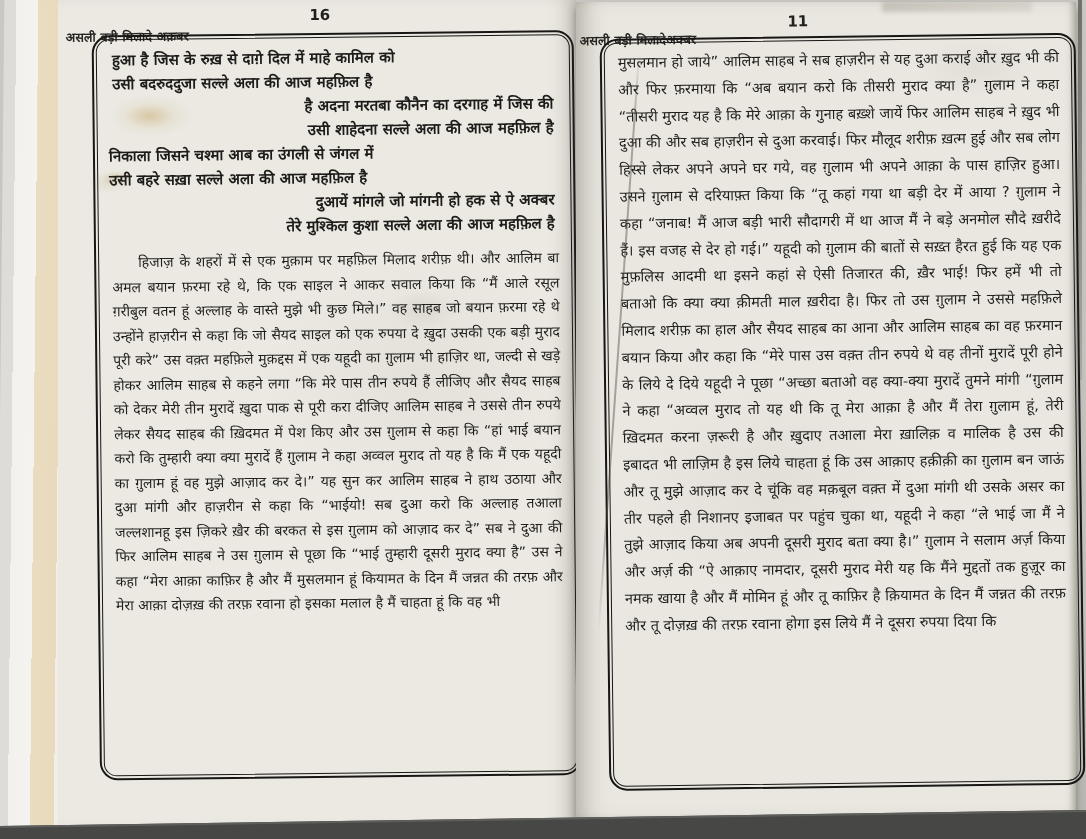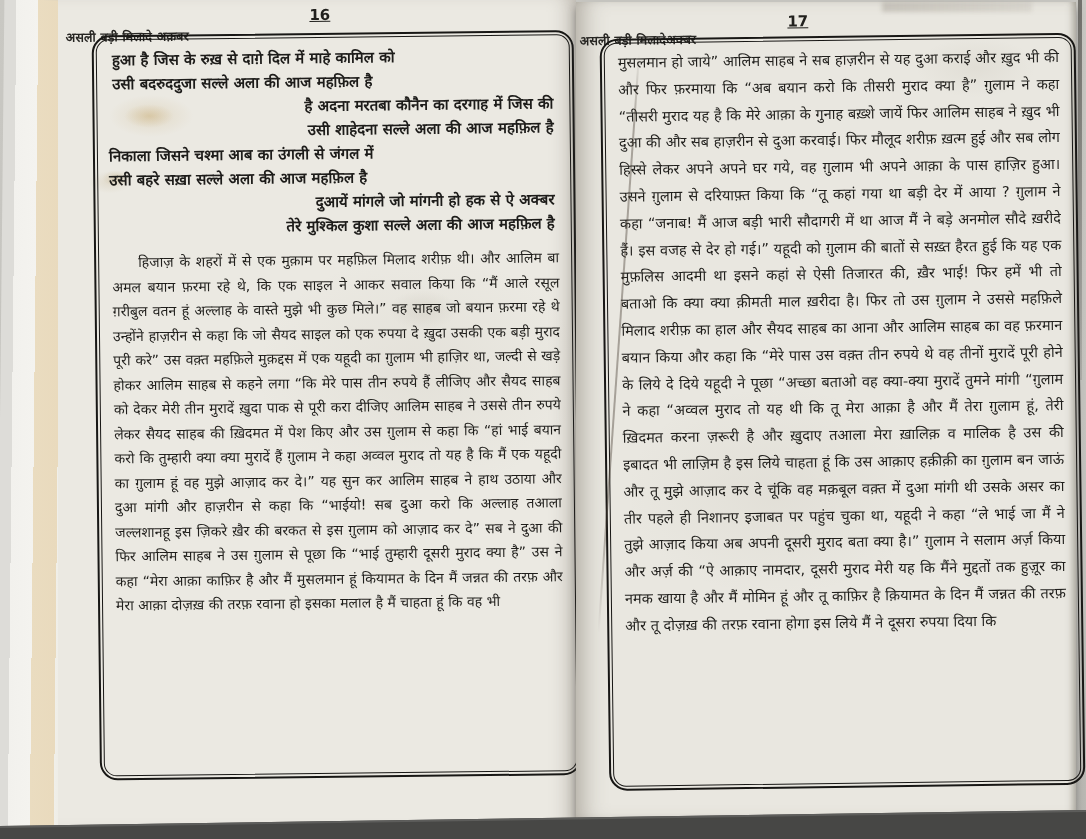--- a/index.html
+++ b/index.html
@@ -54,21 +54,21 @@
     transform:rotate(-0.85deg);
   }
   
   .print-left  { position:absolute; inset:0; transform:rotate(-0.65deg); transform-origin:260px 70px; }
   .print-right { position:absolute; inset:0; transform:rotate(-0.75deg); transform-origin:250px 70px; }
 
   .hdr-title {
     position:absolute; font-size:12.5px; font-weight:700; color:#262522; letter-spacing:0.2px;
   }
   .hdr-num {
-    position:absolute; font-size:15px; font-weight:700; color:#21201d;text-decoration:underline;
+    position:absolute; font-size:15px; font-weight:700; color:#21201d;
   }
   .print-left  .hdr-title { left:8px;  top:26px; }
   .print-left  .hdr-num   { left:252px; top:6px; }
   .print-right .hdr-title { left:4px;  top:27px; }
   .print-right .hdr-num   { left:212px; top:10px; }
 
   .frame {
     position:absolute; border:2.5px solid #181715; border-radius:18px;
     background:transparent;
   }
@@ -137,21 +137,21 @@
           <div class="story story-left">हिजाज़ के शहरों में से एक मुक़ाम पर महफ़िल मिलाद शरीफ़ थी। और आलिम बा अमल बयान फ़रमा रहे थे, कि एक साइल ने आकर सवाल किया कि “मैं आले रसूल ग़रीबुल वतन हूं अल्लाह के वास्ते मुझे भी कुछ मिले।” वह साहब जो बयान फ़रमा रहे थे उन्होंने हाज़रीन से कहा कि जो सैयद साइल को एक रुपया दे ख़ुदा उसकी एक बड़ी मुराद पूरी करे” उस वक़्त महफ़िले मुक़द्दस में एक यहूदी का ग़ुलाम भी हाज़िर था, जल्दी से खड़े होकर आलिम साहब से कहने लगा “कि मेरे पास तीन रुपये हैं लीजिए और सैयद साहब को देकर मेरी तीन मुरादें ख़ुदा पाक से पूरी करा दीजिए आलिम साहब ने उससे तीन रुपये लेकर सैयद साहब की ख़िदमत में पेश किए और उस ग़ुलाम से कहा कि “हां भाई बयान करो कि तुम्हारी क्या क्या मुरादें हैं ग़ुलाम ने कहा अव्वल मुराद तो यह है कि मैं एक यहूदी का ग़ुलाम हूं वह मुझे आज़ाद कर दे।” यह सुन कर आलिम साहब ने हाथ उठाया और दुआ मांगी और हाज़रीन से कहा कि “भाईयो! सब दुआ करो कि अल्लाह तआला जल्लशानहू इस ज़िकरे ख़ैर की बरकत से इस ग़ुलाम को आज़ाद कर दे” सब ने दुआ की फिर आलिम साहब ने उस ग़ुलाम से पूछा कि “भाई तुम्हारी दूसरी मुराद क्या है” उस ने कहा “मेरा आक़ा काफ़िर है और मैं मुसलमान हूं कियामत के दिन मैं जन्नत की तरफ़ और मेरा आक़ा दोज़ख़ की तरफ़ रवाना हो इसका मलाल है मैं चाहता हूं कि वह भी</div>
         </div>
       </div>
     </div>
   </div>
 
   <div class="page-right">
     <div class="ghost-smudge"></div>
     <div class="print-right">
       <div class="hdr-title">असली बड़ी मिलादेअक्बर</div>
-      <div class="hdr-num">17</div>
+      <div class="hdr-num">11</div>
       <div class="frame">
         <div class="frame-inner">
           <div class="story story-right">मुसलमान हो जाये” आलिम साहब ने सब हाज़रीन से यह दुआ कराई और ख़ुद भी की और फिर फ़रमाया कि “अब बयान करो कि तीसरी मुराद क्या है” ग़ुलाम ने कहा “तीसरी मुराद यह है कि मेरे आक़ा के गुनाह बख़्शे जायें फिर आलिम साहब ने ख़ुद भी दुआ की और सब हाज़रीन से दुआ करवाई। फिर मौलूद शरीफ़ ख़त्म हुई और सब लोग हिस्से लेकर अपने अपने घर गये, वह ग़ुलाम भी अपने आक़ा के पास हाज़िर हुआ। उसने ग़ुलाम से दरियाफ़्त किया कि “तू कहां गया था बड़ी देर में आया ? ग़ुलाम ने कहा “जनाब! मैं आज बड़ी भारी सौदागरी में था आज मैं ने बड़े अनमोल सौदे ख़रीदे हैं। इस वजह से देर हो गई।” यहूदी को ग़ुलाम की बातों से सख़्त हैरत हुई कि यह एक मुफ़लिस आदमी था इसने कहां से ऐसी तिजारत की, ख़ैर भाई! फिर हमें भी तो बताओ कि क्या क्या क़ीमती माल ख़रीदा है। फिर तो उस ग़ुलाम ने उससे महफ़िले मिलाद शरीफ़ का हाल और सैयद साहब का आना और आलिम साहब का वह फ़रमान बयान किया और कहा कि “मेरे पास उस वक़्त तीन रुपये थे वह तीनों मुरादें पूरी होने के लिये दे दिये यहूदी ने पूछा “अच्छा बताओ वह क्या-क्या मुरादें तुमने मांगी “ग़ुलाम ने कहा “अव्वल मुराद तो यह थी कि तू मेरा आक़ा है और मैं तेरा ग़ुलाम हूं, तेरी ख़िदमत करना ज़रूरी है और ख़ुदाए तआला मेरा ख़ालिक़ व मालिक है उस की इबादत भी लाज़िम है इस लिये चाहता हूं कि उस आक़ाए हक़ीक़ी का ग़ुलाम बन जाऊं और तू मुझे आज़ाद कर दे चूंकि वह मक़बूल वक़्त में दुआ मांगी थी उसके असर का तीर पहले ही निशानए इजाबत पर पहुंच चुका था, यहूदी ने कहा “ले भाई जा मैं ने तुझे आज़ाद किया अब अपनी दूसरी मुराद बता क्या है।” ग़ुलाम ने सलाम अर्ज़ किया और अर्ज़ की “ऐ आक़ाए नामदार, दूसरी मुराद मेरी यह कि मैंने मुद्दतों तक हुज़ूर का नमक खाया है और मैं मोमिन हूं और तू काफ़िर है क़ियामत के दिन मैं जन्नत की तरफ़ और तू दोज़ख़ की तरफ़ रवाना होगा इस लिये मैं ने दूसरा रुपया दिया कि</div>
         </div>
       </div>
     </div>
     <div class="crease"></div>
   </div>
 
   <div class="edge-line"></div>

